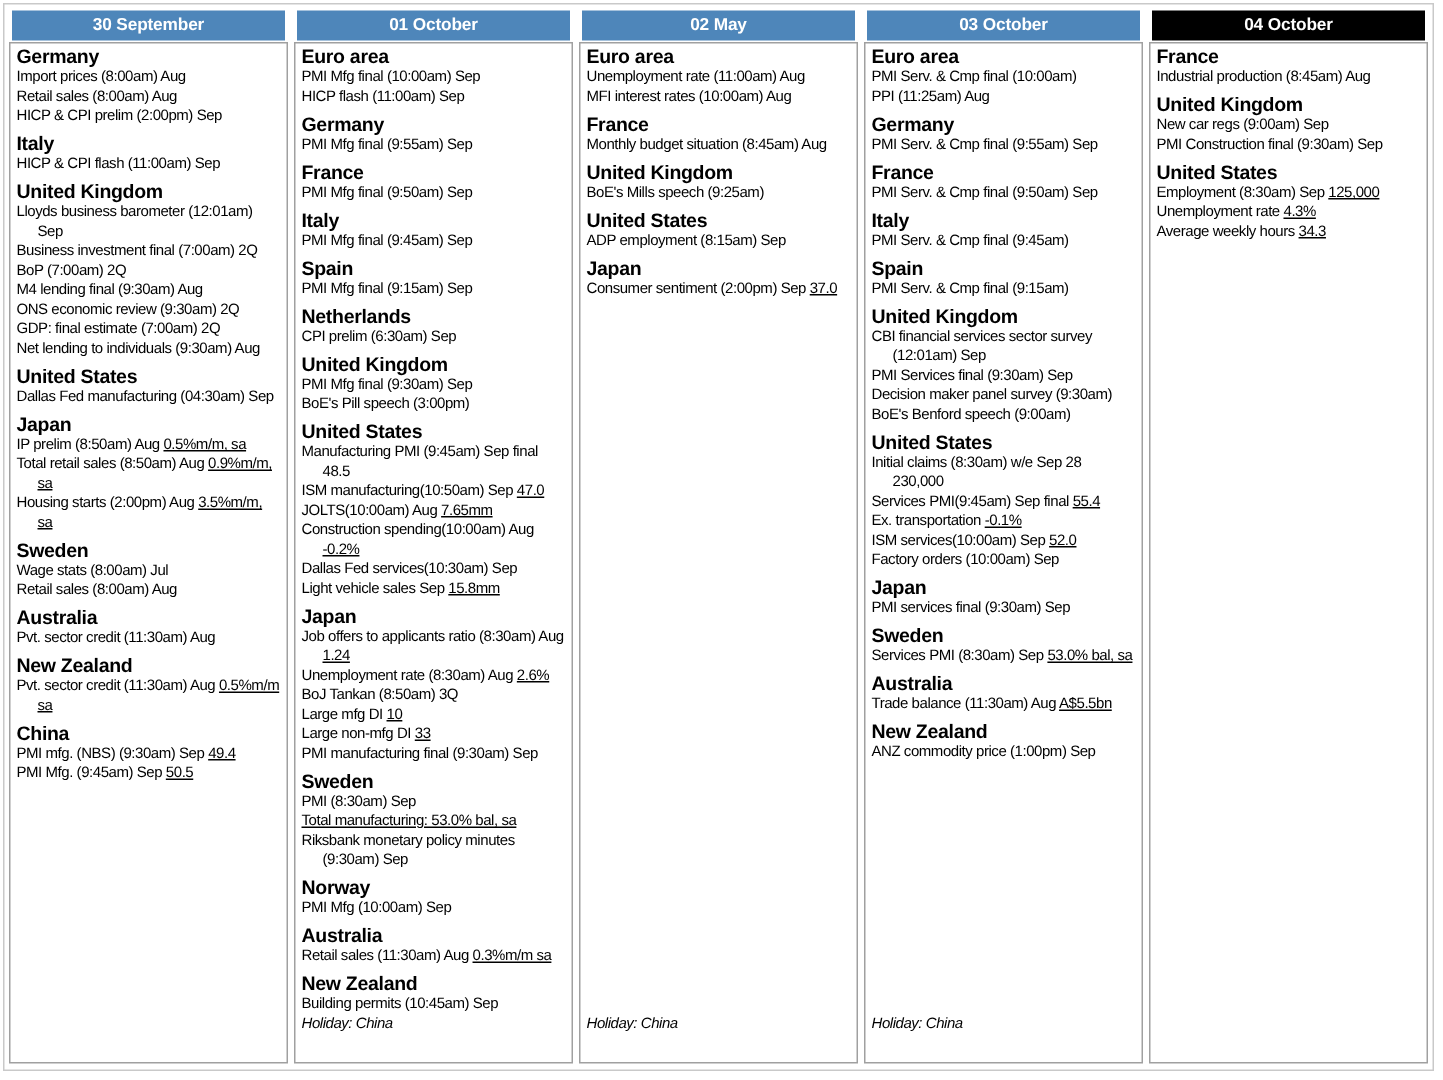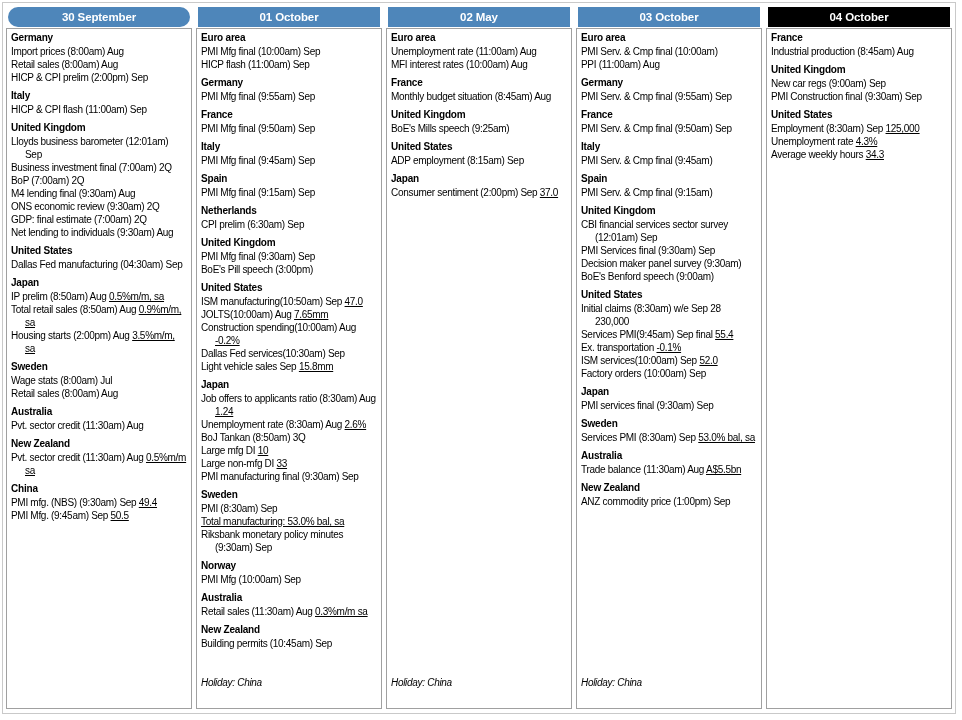--- a/index.html
+++ b/index.html
@@ -19,41 +19,41 @@
   .col-header {
     height:20px; line-height:20px; margin:0 2px 1px 2px;
     color:#fff; font-size:11.5px; font-weight:bold; text-align:center;
     letter-spacing:-0.1px;
   }
   .col-body {
     flex:1; position:relative; border:1px solid #a0a0a0; background:#fff;
     padding:2px 4px 2px 4px; overflow:hidden;
   }
   .country {
-    font-weight:bold; font-size:10px; line-height:14px; margin-top:5px;
+    font-weight:bold; font-size:13px; line-height:14px; margin-top:5px;
     letter-spacing:-0.2px; white-space:nowrap;
   }
   .country:first-child { margin-top:0; }
   .event {
     font-size:10px; line-height:13px; letter-spacing:-0.3px;
     padding-left:14px; text-indent:-14px;
   }
   .event-value { text-decoration:underline; }
   .holiday {
     position:absolute; left:4px; bottom:20px;
     font-size:10px; font-style:italic; letter-spacing:-0.3px;
   }
 </style>
 </head>
 <body>
 
 <div class="frame">
   <div class="columns" id="columns">
       <div class="column">
-        <div class="col-header" style="background: rgb(78, 134, 186); border-radius: 10px;">30 September</div>
+        <div class="col-header" style="background: rgb(78, 134, 186);">30 September</div>
         <div class="col-body">
           <div class="country">Germany</div>
           <div class="event"><span class="event-text">Import prices (8:00am) Aug</span></div>
           <div class="event"><span class="event-text">Retail sales (8:00am) Aug</span></div>
           <div class="event"><span class="event-text">HICP &amp; CPI prelim (2:00pm) Sep</span></div>
           <div class="country">Italy</div>
           <div class="event"><span class="event-text">HICP &amp; CPI flash (11:00am) Sep</span></div>
           <div class="country">United Kingdom</div>
           <div class="event"><span class="event-text">Lloyds business barometer (12:01am) Sep</span></div>
           <div class="event"><span class="event-text">Business investment final (7:00am) 2Q</span></div>
@@ -93,20 +93,21 @@
           <div class="country">Italy</div>
           <div class="event"><span class="event-text">PMI Mfg final (9:45am) Sep</span></div>
           <div class="country">Spain</div>
           <div class="event"><span class="event-text">PMI Mfg final (9:15am) Sep</span></div>
           <div class="country">Netherlands</div>
           <div class="event"><span class="event-text">CPI prelim (6:30am) Sep</span></div>
           <div class="country">United Kingdom</div>
           <div class="event"><span class="event-text">PMI Mfg final (9:30am) Sep</span></div>
           <div class="event"><span class="event-text">BoE's Pill speech (3:00pm)</span></div>
           <div class="country">United States</div>
+          <div class="event"><span class="event-text">Manufacturing PMI (9:45am) Sep final 48.5</span></div>
           <div class="event"><span class="event-text">ISM manufacturing(10:50am) Sep</span> <span class="event-value">47.0</span></div>
           <div class="event"><span class="event-text">JOLTS(10:00am) Aug</span> <span class="event-value">7.65mm</span></div>
           <div class="event"><span class="event-text">Construction spending(10:00am) Aug</span> <span class="event-value">-0.2%</span></div>
           <div class="event"><span class="event-text">Dallas Fed services(10:30am) Sep</span></div>
           <div class="event"><span class="event-text">Light vehicle sales Sep</span> <span class="event-value">15.8mm</span></div>
           <div class="country">Japan</div>
           <div class="event"><span class="event-text">Job offers to applicants ratio (8:30am) Aug</span> <span class="event-value">1.24</span></div>
           <div class="event"><span class="event-text">Unemployment rate (8:30am) Aug</span> <span class="event-value">2.6%</span></div>
           <div class="event"><span class="event-text">BoJ Tankan (8:50am) 3Q</span></div>
           <div class="event"><span class="event-text">Large mfg DI</span> <span class="event-value">10</span></div>
@@ -140,21 +141,21 @@
           <div class="country">Japan</div>
           <div class="event"><span class="event-text">Consumer sentiment (2:00pm) Sep</span> <span class="event-value">37.0</span></div>
           <div class="holiday">Holiday: China</div>
         </div>
       </div>
       <div class="column">
         <div class="col-header" style="background: rgb(78, 134, 186);">03 October</div>
         <div class="col-body">
           <div class="country">Euro area</div>
           <div class="event"><span class="event-text">PMI Serv. &amp; Cmp final (10:00am)</span></div>
-          <div class="event"><span class="event-text">PPI (11:00am) Aug</span></div>
+          <div class="event"><span class="event-text">PPI (11:25am) Aug</span></div>
           <div class="country">Germany</div>
           <div class="event"><span class="event-text">PMI Serv. &amp; Cmp final (9:55am) Sep</span></div>
           <div class="country">France</div>
           <div class="event"><span class="event-text">PMI Serv. &amp; Cmp final (9:50am) Sep</span></div>
           <div class="country">Italy</div>
           <div class="event"><span class="event-text">PMI Serv. &amp; Cmp final (9:45am)</span></div>
           <div class="country">Spain</div>
           <div class="event"><span class="event-text">PMI Serv. &amp; Cmp final (9:15am)</span></div>
           <div class="country">United Kingdom</div>
           <div class="event"><span class="event-text">CBI financial services sector survey (12:01am) Sep</span></div>

